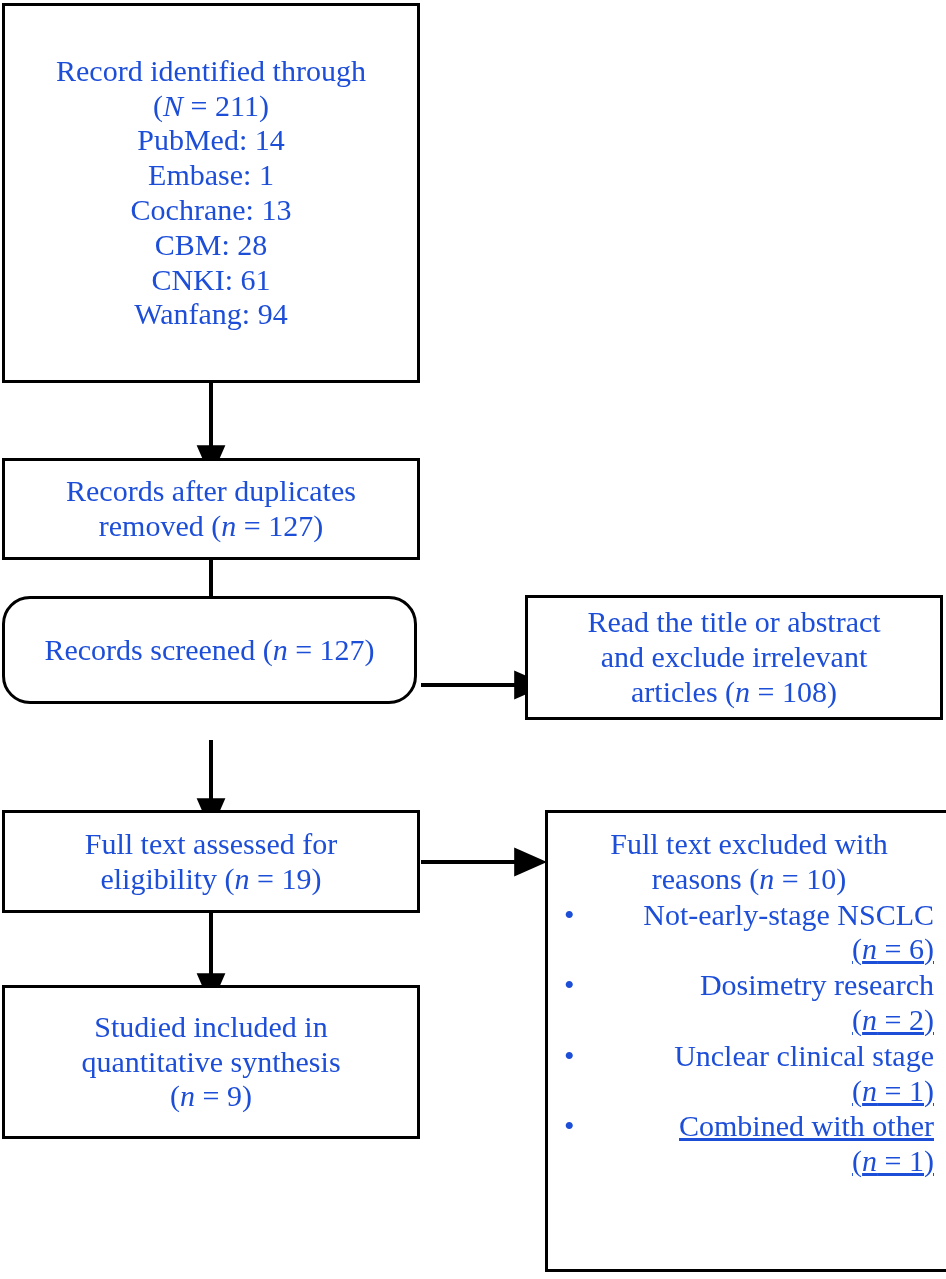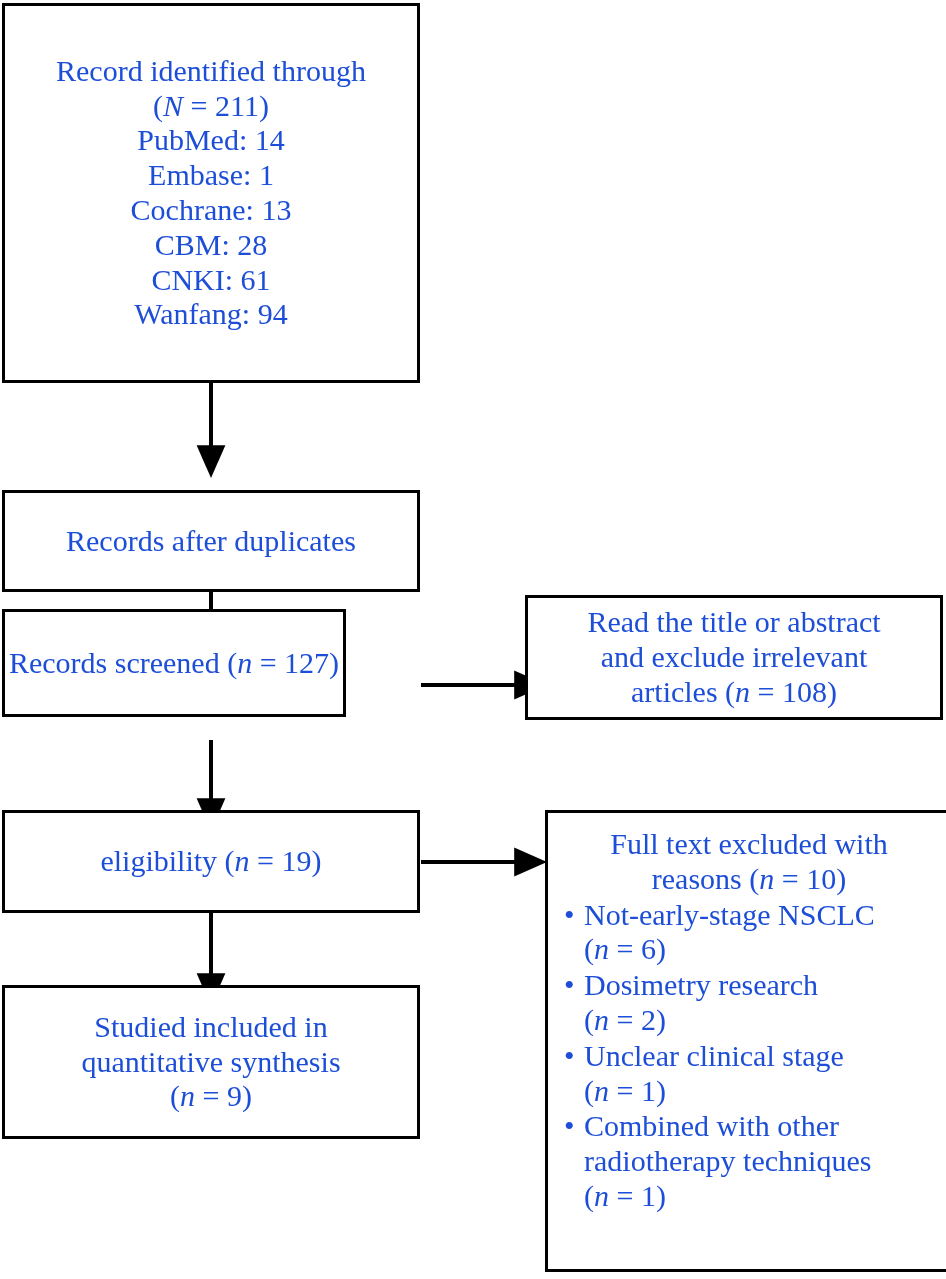--- a/index.html
+++ b/index.html
@@ -56,24 +56,25 @@
   }
   .bullet-dot {
     flex: 0 0 auto;
     width: 20px;
     text-align: left;
     font-size: 30px;
     line-height: 1.16;
   }
   .bullet-text {
     flex: 1 1 auto;
-    text-align: left;
+    text-align: right;
   }
   .bullet-text .sub {
     display: block;
+    text-decoration: underline;
   }
   em.it {
     font-style: italic;
   }
   svg.arrows {
     position: absolute;
     left: 0;
     top: 0;
     width: 946px;
     height: 1279px;
@@ -109,35 +110,37 @@
     <span class="line">Record identified through</span>
     <span class="line">(<em class="it">N</em> = <span>211</span>)</span>
     <span class="line">PubMed: 14</span>
     <span class="line">Embase: 1</span>
     <span class="line">Cochrane: 13</span>
     <span class="line">CBM: 28</span>
     <span class="line">CNKI: 61</span>
     <span class="line">Wanfang: 94</span>
   </div>
 
-  <div class="node" style="left:2px; top:458px; width:418px; height:102px;margin-top:32px;">
+  <div class="node" style="left:2px; top:458px; width:418px; height:102px;">
     <span class="line">Records after duplicates</span>
+    <span class="line">removed (<em class="it">n</em> = <span>127</span>)</span>
   </div>
 
-  <div class="node" style="left:2px; top:609px; width:344px; height:108px;">
+  <div class="node" style="left:2px; top:596px; width:415px; height:108px;border-radius:28px;">
     <span class="line">Records screened (<em class="it">n</em> = <span>127</span>)</span>
   </div>
 
   <div class="node" style="left:525px; top:595px; width:418px; height:125px;">
     <span class="line">Read the title or abstract</span>
     <span class="line">and exclude irrelevant</span>
     <span class="line">articles (<em class="it">n</em> = <span>108</span>)</span>
   </div>
 
   <div class="node" style="left:2px; top:810px; width:418px; height:103px;">
+    <span class="line">Full text assessed for</span>
     <span class="line">eligibility (<em class="it">n</em> = <span>19</span>)</span>
   </div>
 
   <div class="node left-align" style="left:545px; top:810px; width:418px; height:462px; padding:14px 26px 10px 16px;">
     <span class="line hdr">Full text excluded with</span>
     <span class="line hdr">reasons (<em class="it">n</em> = <span>10</span>)</span>
 
     <div class="bullet-row">
       <span class="bullet-dot">•</span>
       <span class="bullet-text">
@@ -159,21 +162,20 @@
       <span class="bullet-text">
         <span>Unclear clinical stage</span>
         <span class="sub">(<em class="it">n</em> = <span>1</span>)</span>
       </span>
     </div>
 
     <div class="bullet-row">
       <span class="bullet-dot">•</span>
       <span class="bullet-text">
         <span class="sub">Combined with other</span>
-        <span class="sub">radiotherapy techniques</span>
         <span class="sub">(<em class="it">n</em> = <span>1</span>)</span>
       </span>
     </div>
   </div>
 
   <div class="node" style="left:2px; top:985px; width:418px; height:154px;">
     <span class="line">Studied included in</span>
     <span class="line">quantitative synthesis</span>
     <span class="line">(<em class="it">n</em> = <span>9</span>)</span>
   </div>

